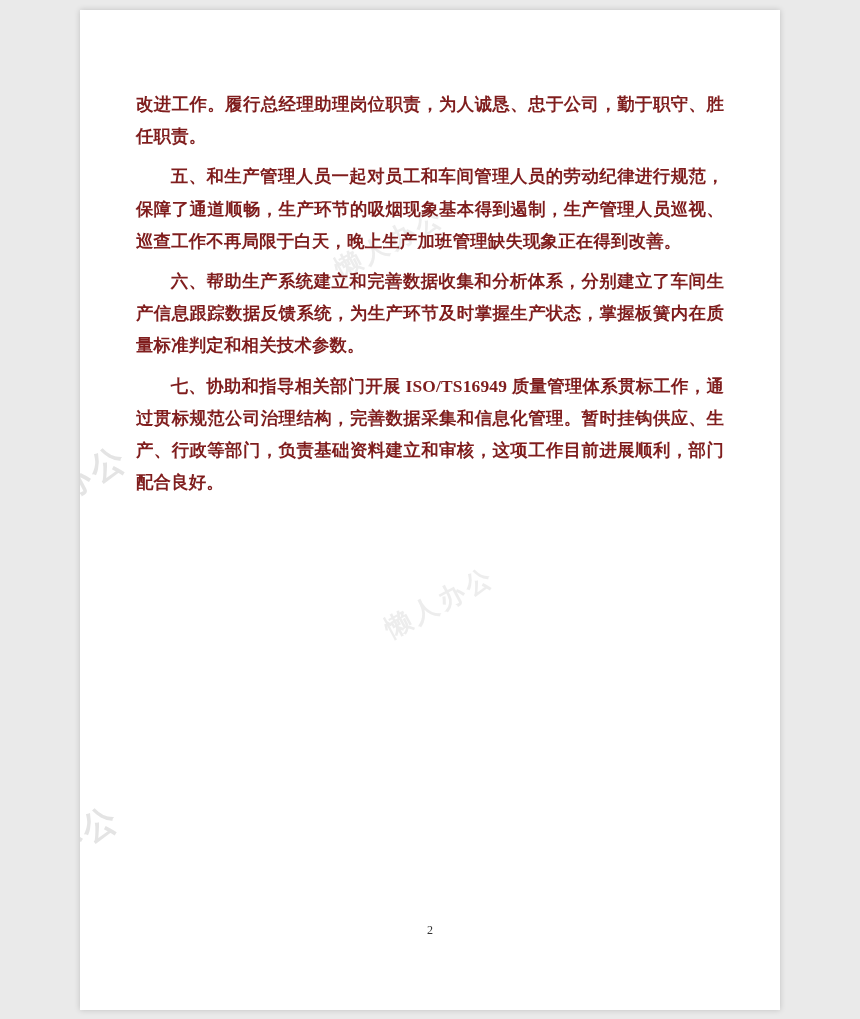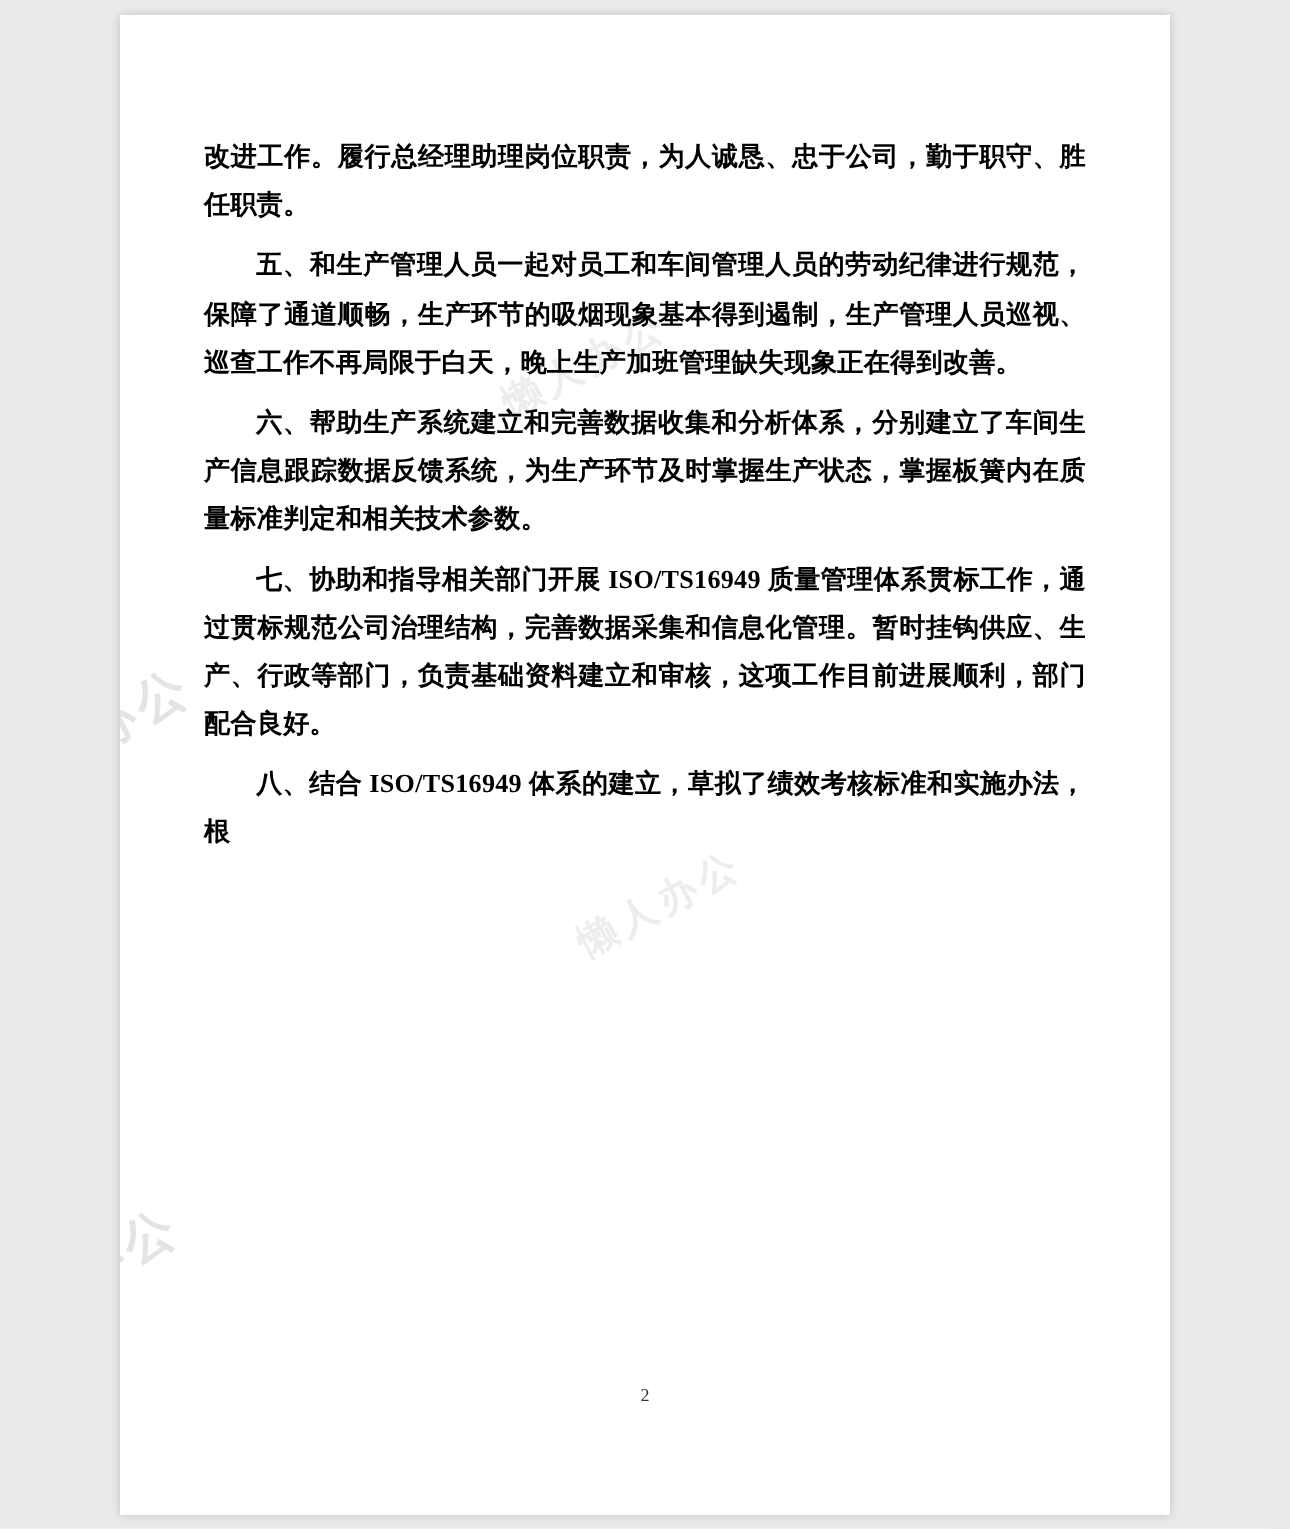--- a/index.html
+++ b/index.html
@@ -35,21 +35,21 @@
   .page-body {
     position: absolute;
     left: 56px;
     top: 78px;
     width: 588px;
   }
   p.para {
     margin: 0 0 8px 0;
     font-size: 17.4px;
     line-height: 1.85;
-    color: #000000;
+    color: #7f1d1d;
     text-align: justify;
     letter-spacing: 0.2px;
     font-weight: 600;
     font-family: "Liberation Serif", "DejaVu Serif", serif;
   }
   p.indent {
     text-indent: 2em;
   }
   .page-number {
     position: absolute;
@@ -88,18 +88,17 @@
     <div class="wm r wm1">办公</div>
     <div class="wm r wm2">办公</div>
     <div class="wm r wm3">懒人办公</div>
     <div class="wm r wm4">懒人办公</div>
 
     <div class="page-body">
       <p class="para">改进工作。履行总经理助理岗位职责，为人诚恳、忠于公司，勤于职守、胜任职责。</p>
       <p class="para indent">五、和生产管理人员一起对员工和车间管理人员的劳动纪律进行规范，保障了通道顺畅，生产环节的吸烟现象基本得到遏制，生产管理人员巡视、巡查工作不再局限于白天，晚上生产加班管理缺失现象正在得到改善。</p>
       <p class="para indent">六、帮助生产系统建立和完善数据收集和分析体系，分别建立了车间生产信息跟踪数据反馈系统，为生产环节及时掌握生产状态，掌握板簧内在质量标准判定和相关技术参数。</p>
       <p class="para indent">七、协助和指导相关部门开展 ISO/TS16949 质量管理体系贯标工作，通过贯标规范公司治理结构，完善数据采集和信息化管理。暂时挂钩供应、生产、行政等部门，负责基础资料建立和审核，这项工作目前进展顺利，部门配合良好。</p>
-      <p class="para indent">八、结合 ISO/TS16949 体系的建立，草拟了绩效考核标准和实施办法，根</p>
     </div>
 
     <div class="page-number">2</div>
   </div>
 </div>
 
 </body></html>

